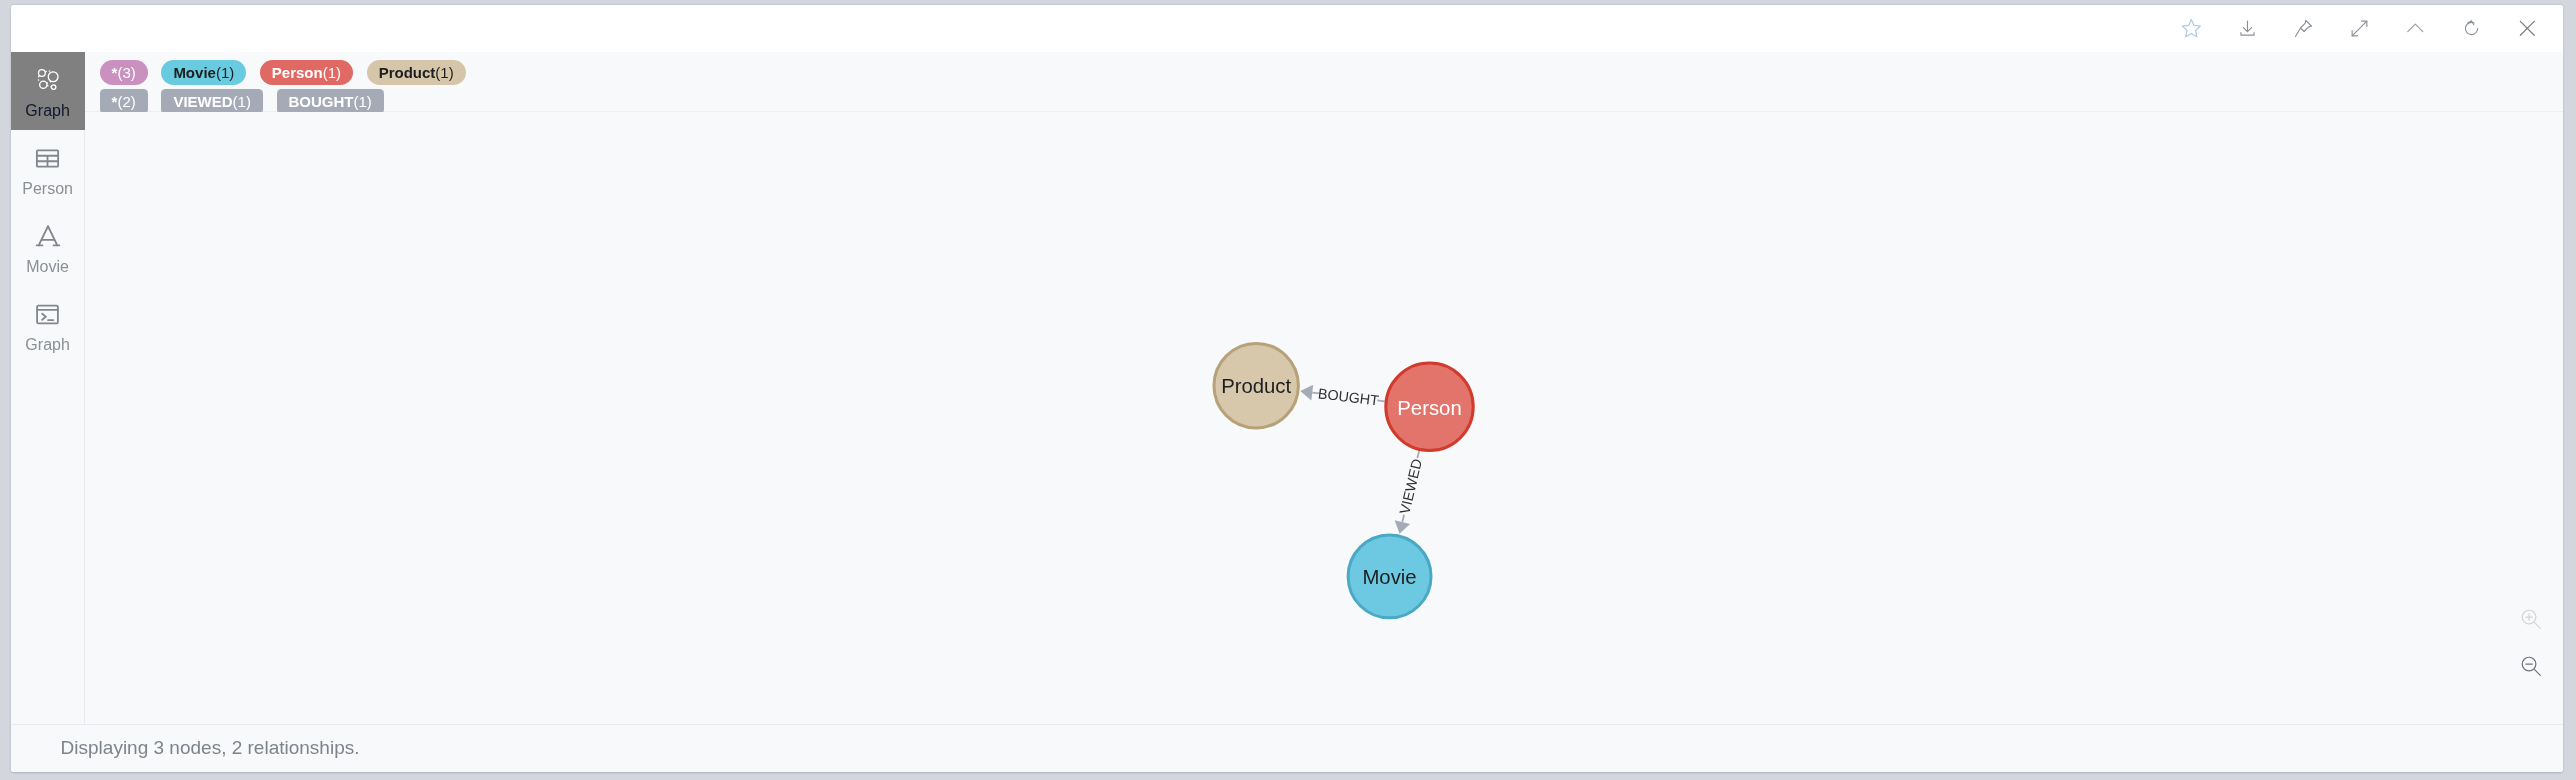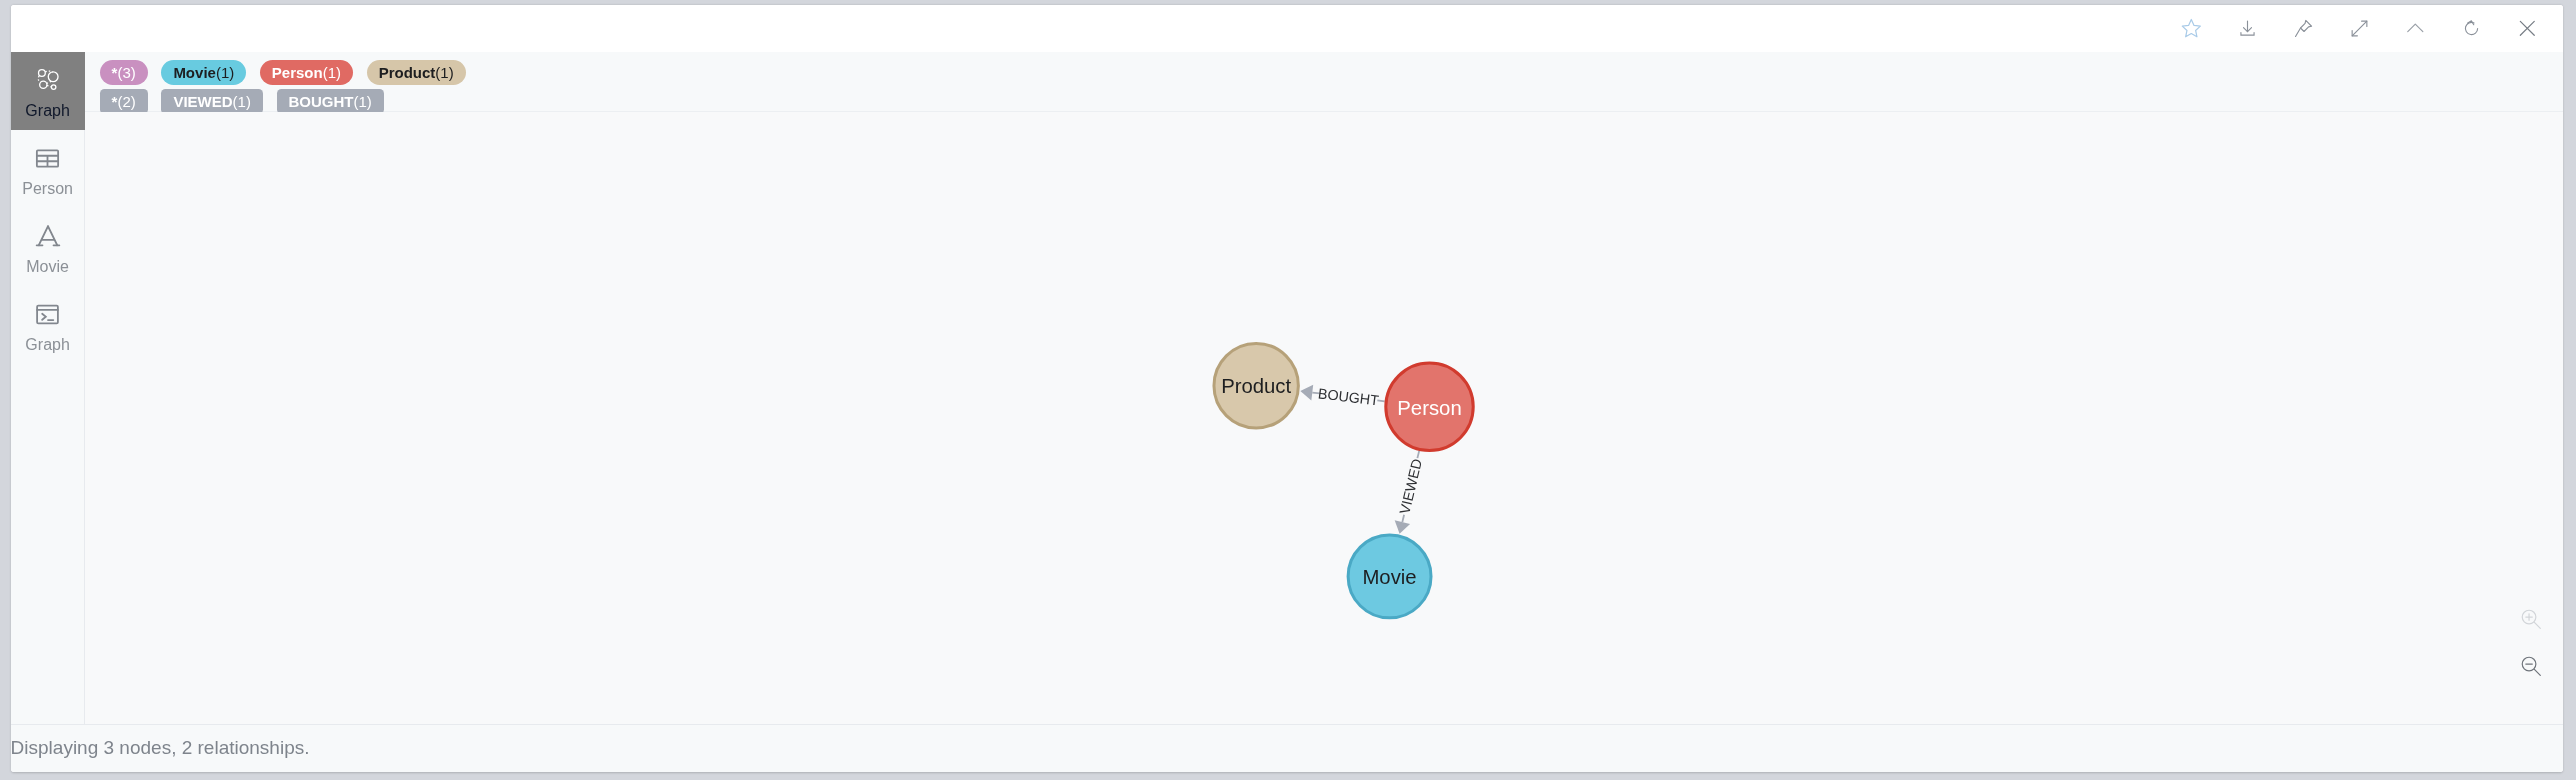--- a/index.html
+++ b/index.html
@@ -199,20 +199,21 @@
   #status-bar {
     position: absolute;
     left: 0;
     bottom: 0;
     width: 2552px;
     height: 48px;
     background: #f7f9fa;
     border-top: 0.8px solid #e7eaee;
     display: flex;
     align-items: center;
+    padding-left: 50px;
   }
   #status-text {
     font-size: 19px;
     color: #7e848c;
   }
 </style>
 </head>
 <body>
 
 <div id="frame-card">

